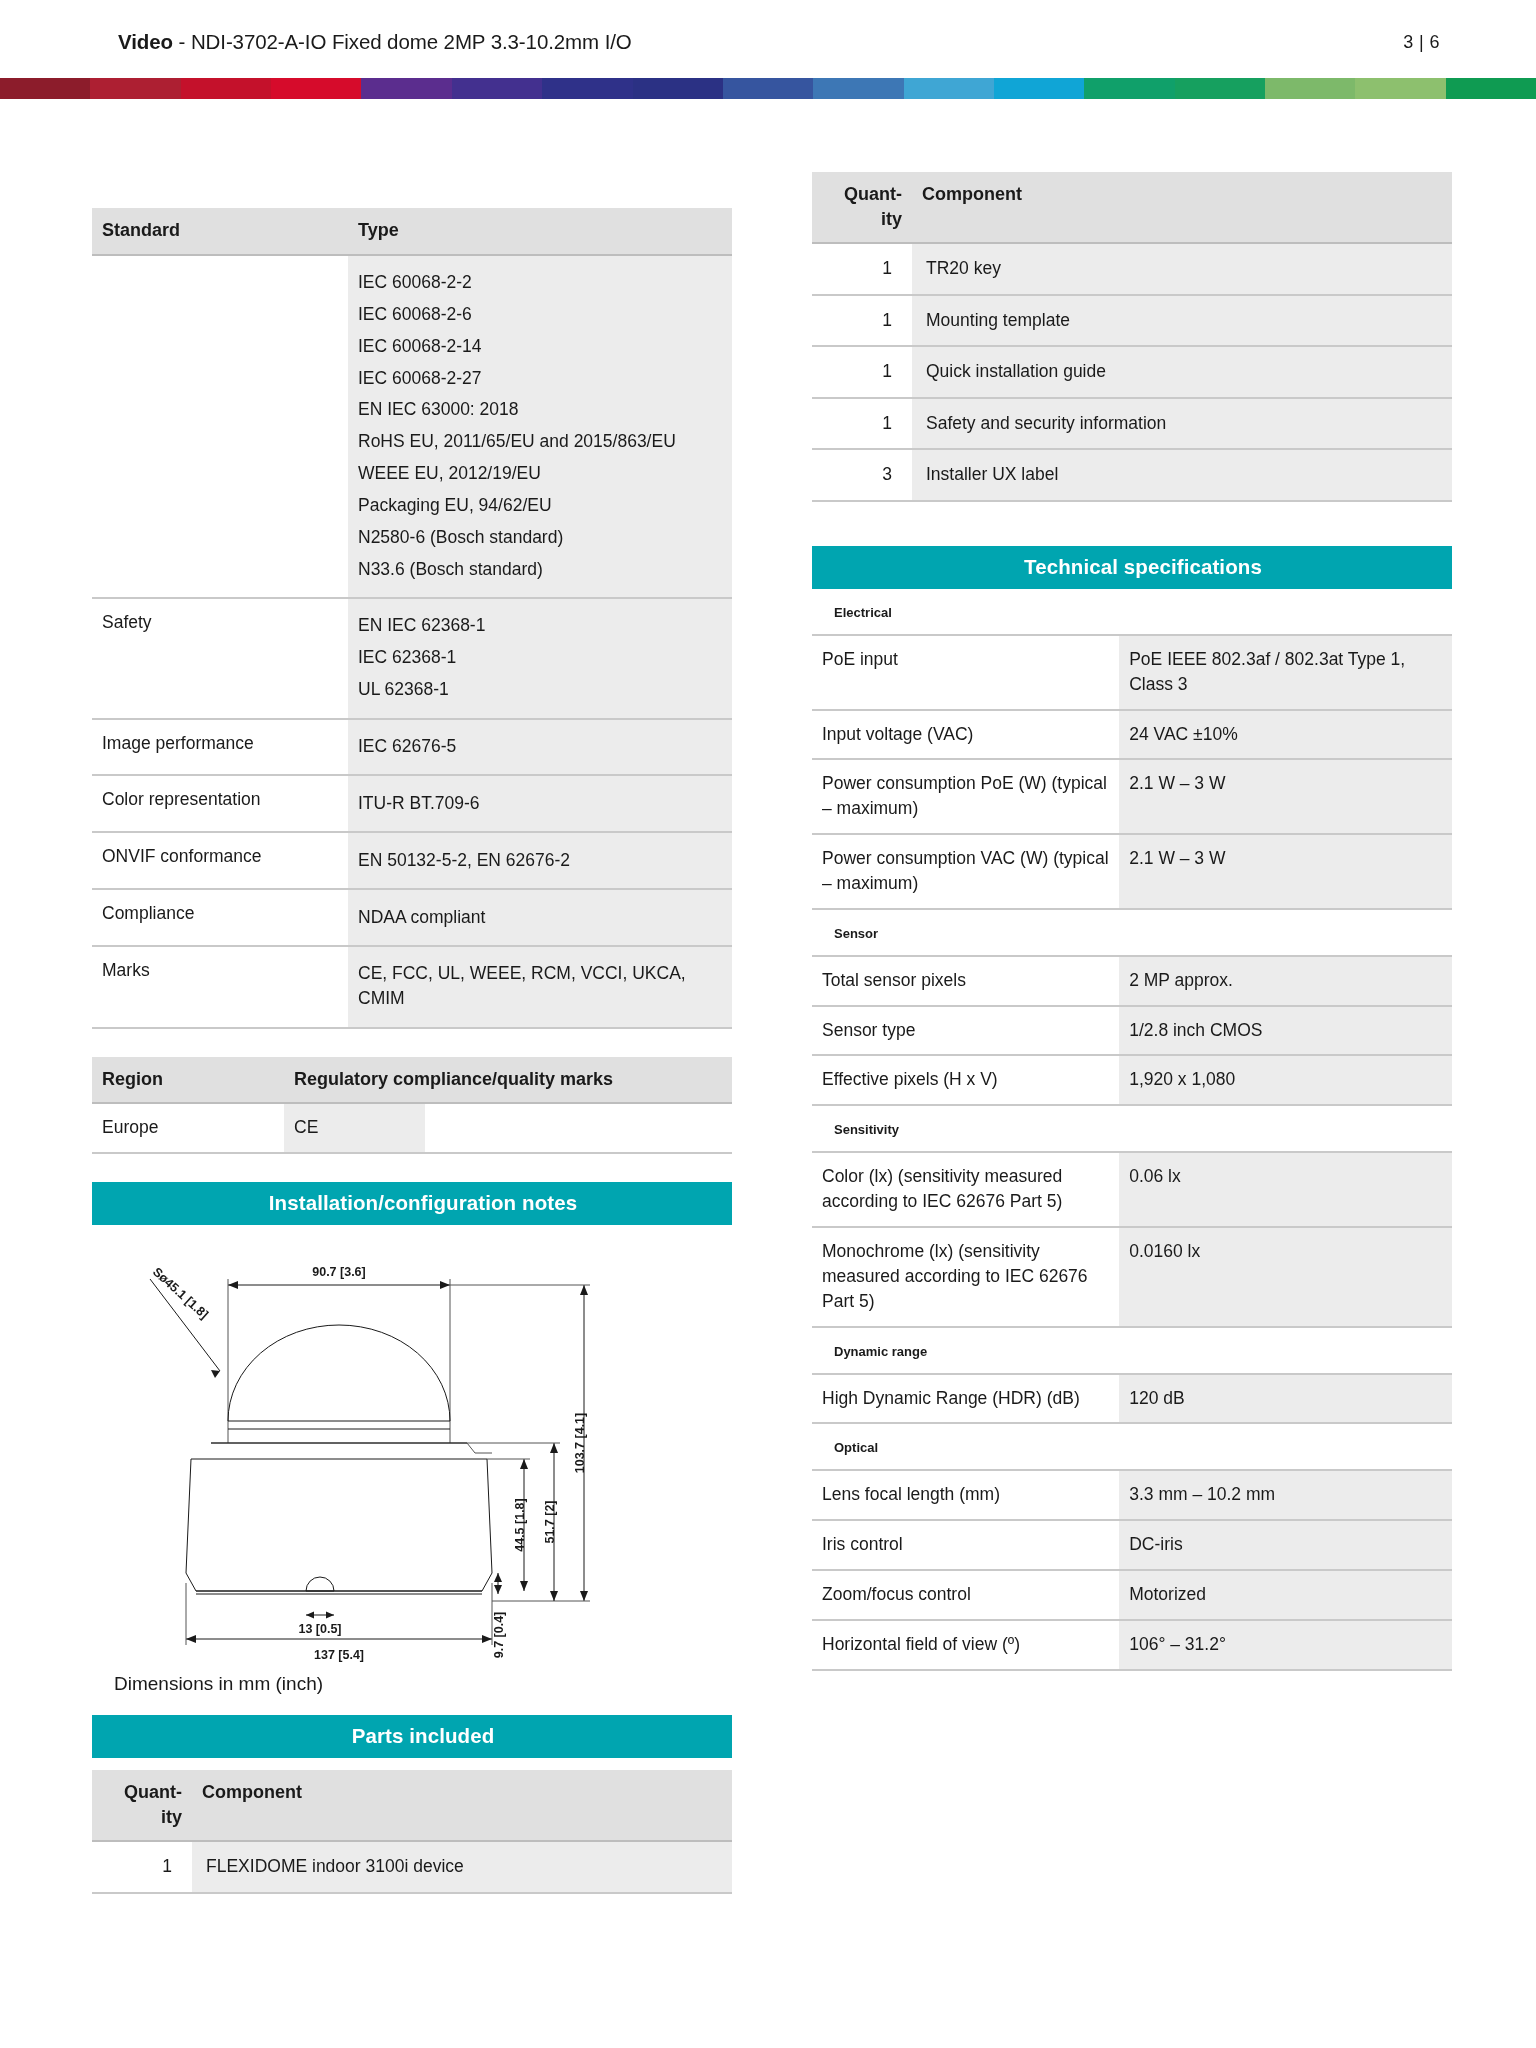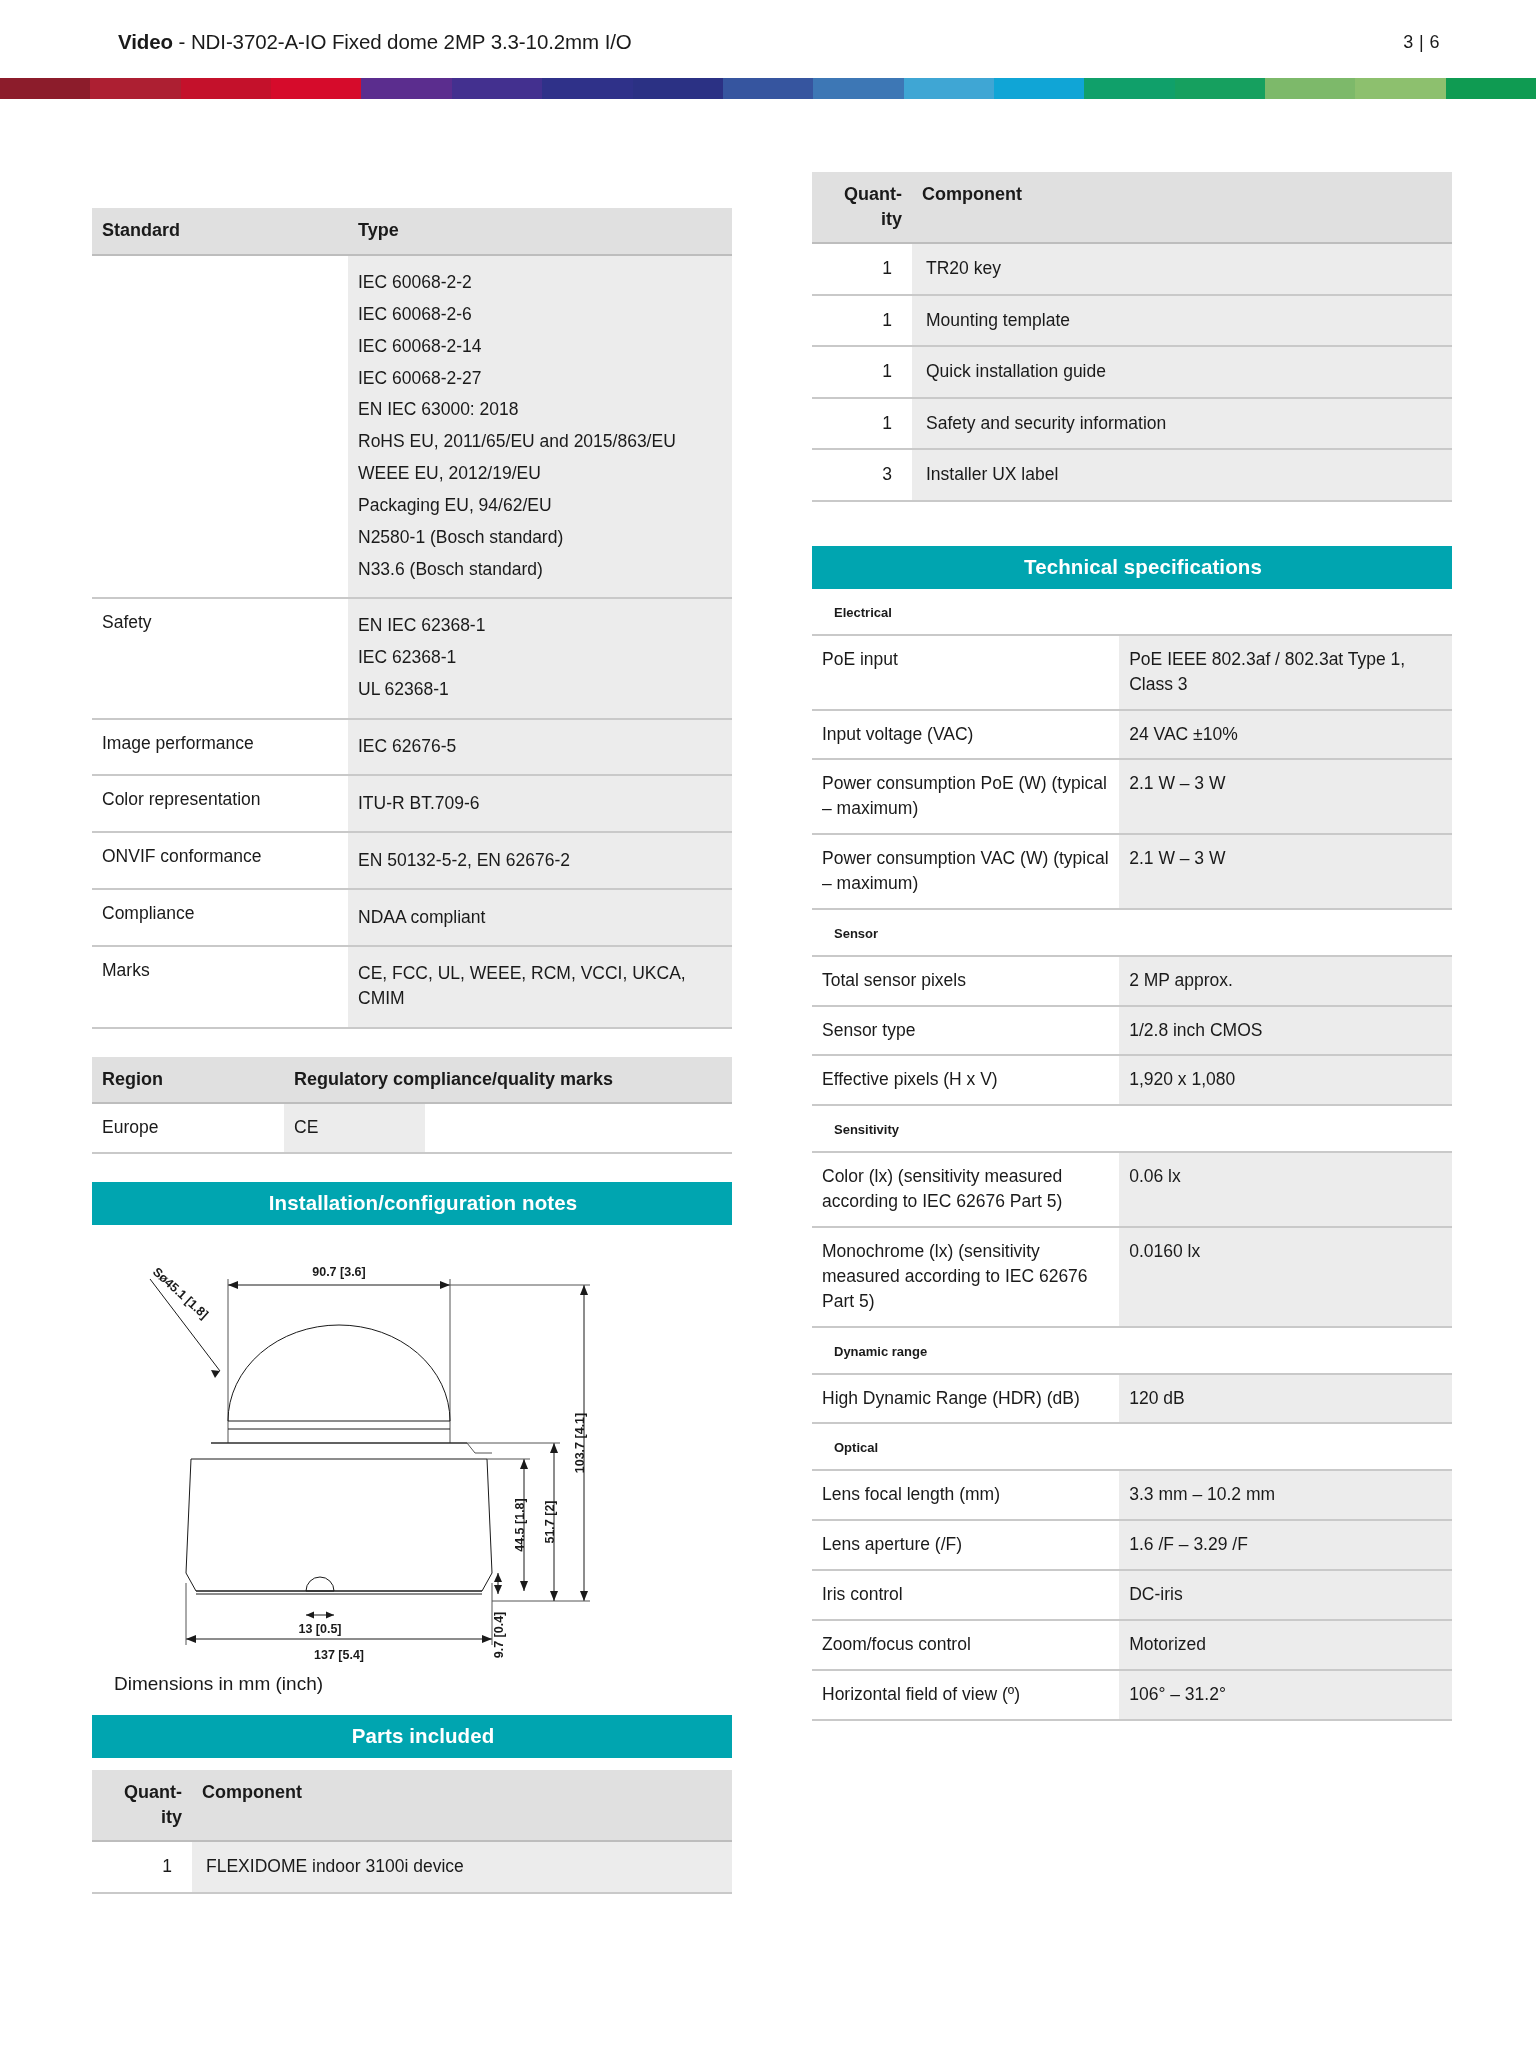--- a/index.html
+++ b/index.html
@@ -141,21 +141,21 @@
             <td class="k"></td>
             <td class="v lines">
               <div>IEC 60068-2-2</div>
               <div>IEC 60068-2-6</div>
               <div>IEC 60068-2-14</div>
               <div>IEC 60068-2-27</div>
               <div>EN IEC 63000: 2018</div>
               <div>RoHS EU, 2011/65/EU and 2015/863/EU</div>
               <div>WEEE EU, 2012/19/EU</div>
               <div>Packaging EU, 94/62/EU</div>
-              <div>N2580-1 (Bosch standard)</div>
+              <div>N2580-6 (Bosch standard)</div>
               <div>N33.6 (Bosch standard)</div>
             </td>
           </tr>
           <tr>
             <td class="k">Safety</td>
             <td class="v lines">
               <div>EN IEC 62368-1</div>
               <div>IEC 62368-1</div>
               <div>UL 62368-1</div>
             </td>
@@ -442,24 +442,20 @@
           <colgroup>
             <col style="width:48%">
             <col style="width:52%">
           </colgroup>
           <tbody style="border-top: 2px solid rgb(201, 201, 201);">
             <tr>
               <td class="k">Lens focal length (mm)</td>
               <td class="v">3.3 mm – 10.2 mm</td>
             </tr>
             <tr>
-              <td class="k">Lens aperture (/F)</td>
-              <td class="v">1.6 /F – 3.29 /F</td>
-            </tr>
-            <tr>
               <td class="k">Iris control</td>
               <td class="v">DC-iris</td>
             </tr>
             <tr>
               <td class="k">Zoom/focus control</td>
               <td class="v">Motorized</td>
             </tr>
             <tr>
               <td class="k">Horizontal field of view (º)</td>
               <td class="v">106° – 31.2°</td>

